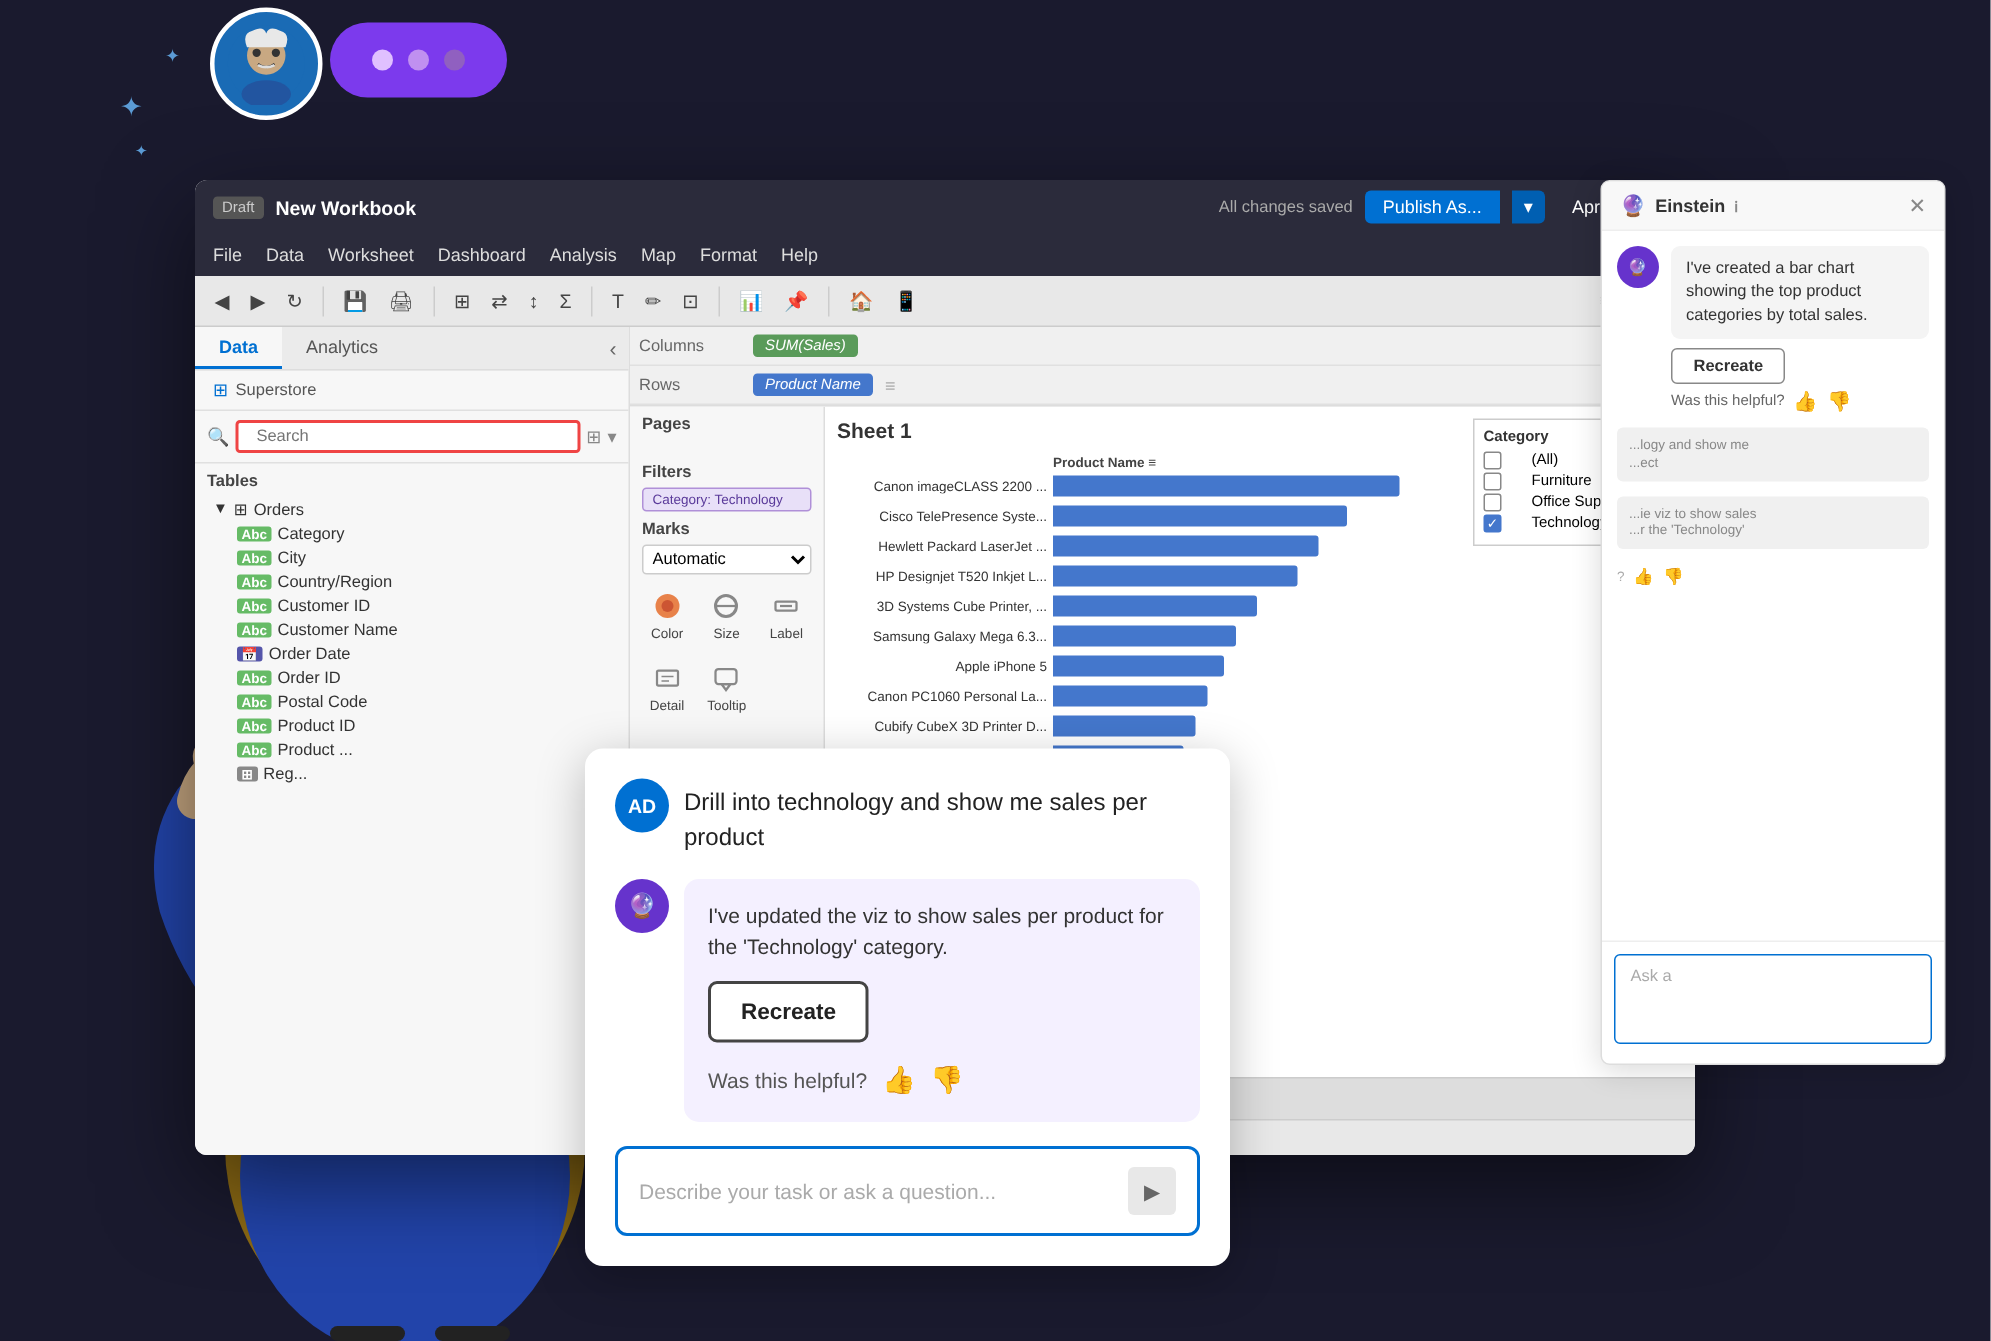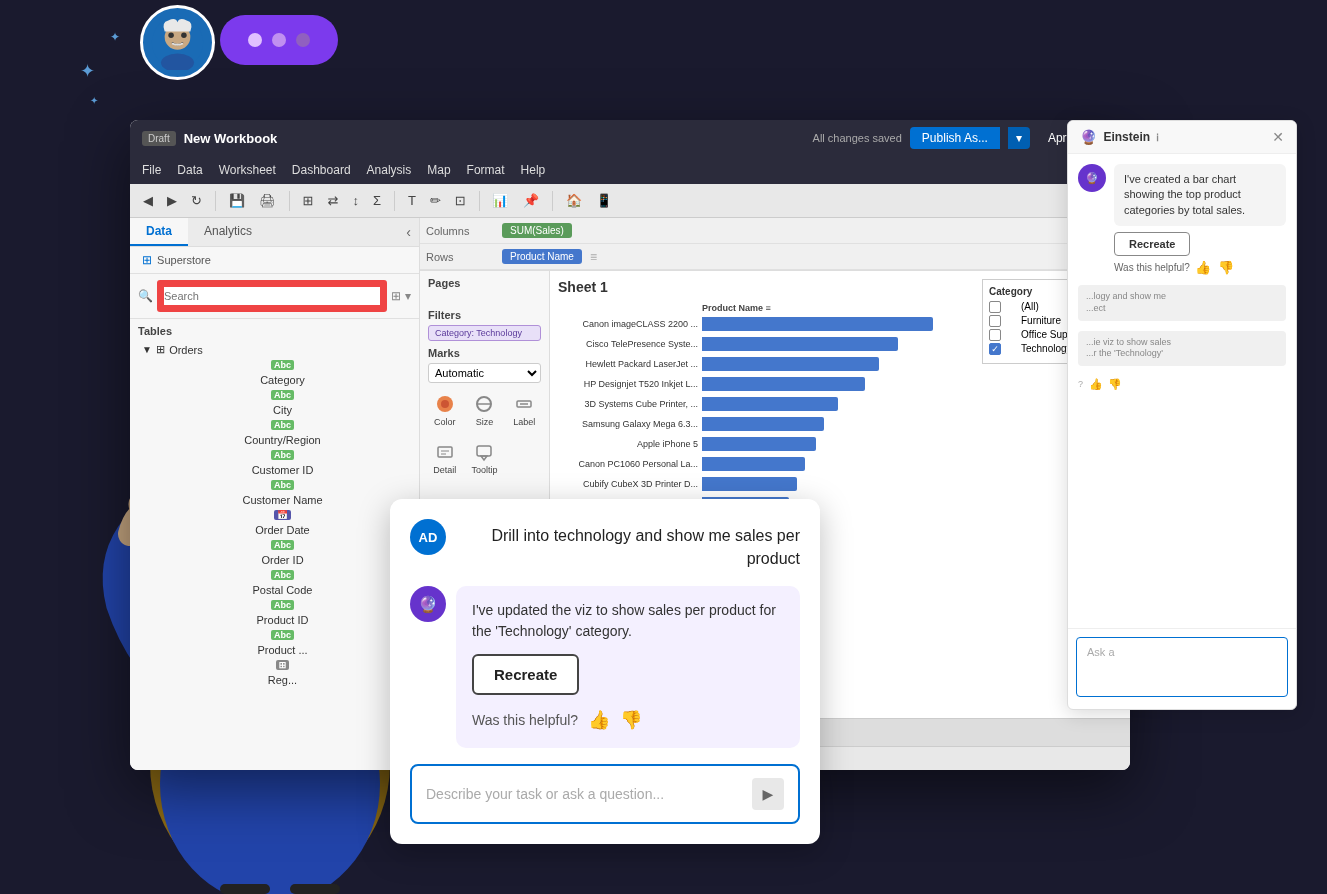--- a/index.html
+++ b/index.html
@@ -237,23 +237,23 @@
 
     .search-bar {
       padding: 6px 8px;
       display: flex;
       align-items: center;
       gap: 4px;
       border-bottom: 1px solid #e0e0e0;
     }
     .search-input {
       flex: 1;
-      border: 7px solid #ef4444;
+      border: 2px solid #ef4444;
       border-radius: 3px;
-      padding: 3px 0;
+      padding: 3px 12px;
       font-size: 11px;
       background: white;
     }
 
     .tables-section { padding: 6px 8px; }
     .tables-label {
       font-size: 11px;
       font-weight: 700;
       color: #444;
       margin-bottom: 4px;
@@ -268,21 +268,20 @@
       cursor: pointer;
     }
     .field-item {
       display: flex;
       align-items: center;
       gap: 4px;
       padding: 2px 4px 2px 20px;
       font-size: 11px;
       color: #333;
       cursor: pointer;
-      flex-direction: column;
     }
     .field-type {
       font-size: 9px;
       background: #6b6;
       color: white;
       padding: 0 3px;
       border-radius: 2px;
       font-weight: 700;
     }
     .field-type.blue { background: #55a; }
@@ -310,20 +309,21 @@
     }
     .shelf-pill {
       background: #5a9b5a;
       color: white;
       font-size: 10px;
       padding: 2px 8px;
       border-radius: 3px;
       display: flex;
       align-items: center;
       gap: 4px;
+      font-style: italic;
     }
     .shelf-pill.blue { background: #4477cc; }
 
     
     .pages-filters {
       width: 130px;
       background: #f7f7f7;
       border-right: 1px solid #ddd;
       flex-shrink: 0;
       padding: 6px 8px;
@@ -633,21 +633,20 @@
       z-index: 8;
       overflow: hidden;
       padding: 20px;
     }
 
     .chat-msg-user {
       display: flex;
       gap: 10px;
       align-items: flex-start;
       margin-bottom: 16px;
-      text-align: right;
     }
     .chat-msg-einstein {
       display: flex;
       gap: 10px;
       align-items: flex-start;
       margin-bottom: 12px;
     }
     .av-circle {
       width: 36px;
       height: 36px;

